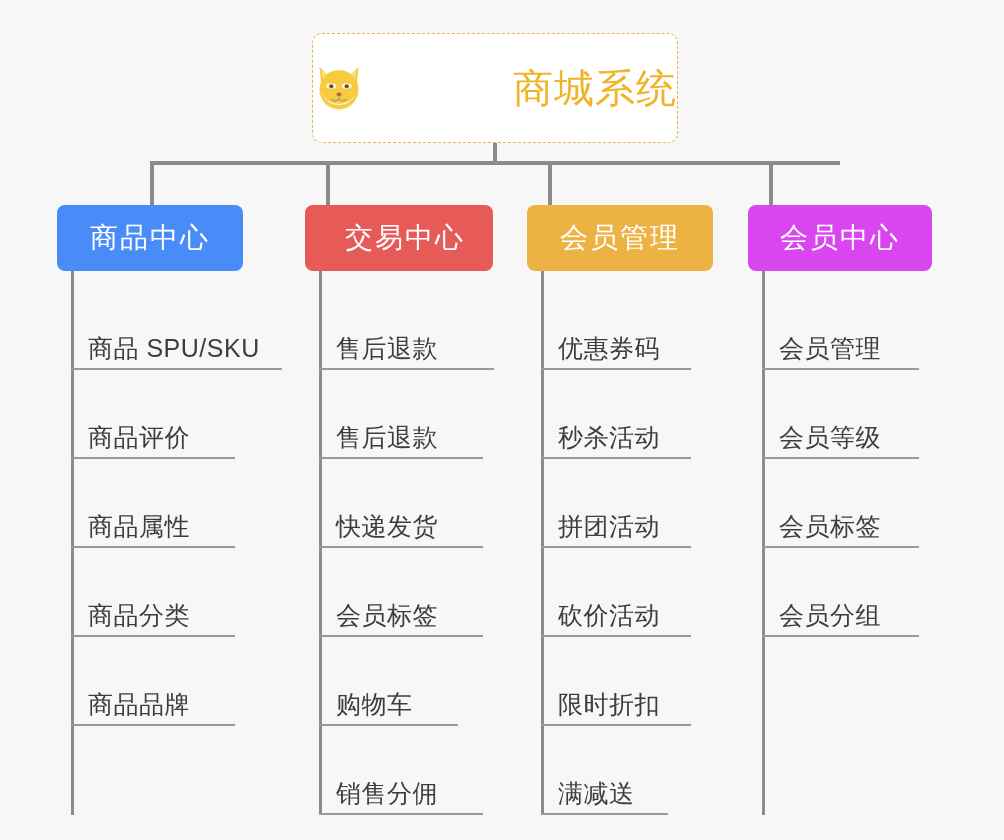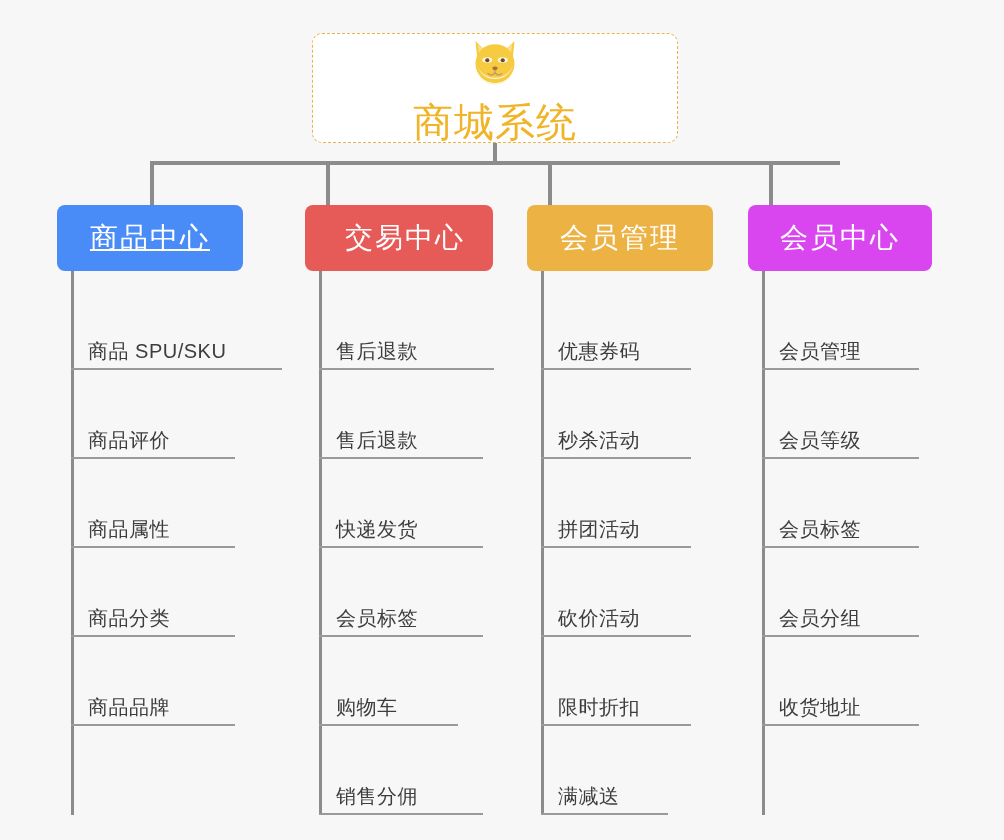--- a/index.html
+++ b/index.html
@@ -26,23 +26,22 @@
     left: 312px;
     top: 33px;
     width: 366px;
     height: 110px;
     background: #ffffff;
     border: 1px dashed #e8b34a;
     border-radius: 10px;
     box-sizing: border-box;
     display: flex;
     align-items: center;
-    justify-content: flex-end;
+    justify-content: space-between;
     gap: 14px;
-    flex-direction: column;
   }
   .root-icon {
     width: 52px;
     height: 52px;
     flex: 0 0 auto;
     display: block;
   }
   .root-title {
     font-size: 40px;
     line-height: 1;
@@ -104,21 +103,21 @@
   }
   .leaf {
     position: relative;
     height: 89px;
     display: flex;
     align-items: flex-end;
     padding-left: 31px;
     box-sizing: border-box;
   }
   .leaf-text {
-    font-size: 20px;
+    font-size: 25px;
     color: #3d3d3d;
     line-height: 1;
     padding-bottom: 9px;
     white-space: nowrap;
     letter-spacing: 0.5px;
   }
   .leaf-rule {
     position: absolute;
     left: 14px;
     bottom: 0;
@@ -154,21 +153,21 @@
 
   <div class="conn conn-stem"></div>
   <div class="conn conn-bus"></div>
   <div class="conn conn-drop" id="drop-0" style="left: 150px;"></div>
   <div class="conn conn-drop" id="drop-1" style="left: 326px;"></div>
   <div class="conn conn-drop" id="drop-2" style="left: 548px;"></div>
   <div class="conn conn-drop" id="drop-3" style="left: 769px;"></div>
 
   <div id="columns-host">
       <div class="column" style="left: 57px; width: 186px;">
-        <div class="cat-box" style="background: rgb(74, 140, 247); width: 186px; text-decoration: underline;">商品中心</div>
+        <div class="cat-box" style="background: rgb(74, 140, 247); width: 186px;">商品中心</div>
         <div class="leaves">
           <div class="spine" style="height: 544px;"></div>
           <div class="leaf">
             <span class="leaf-text">商品 SPU/SKU</span>
             <div class="leaf-rule" style="width: 211px;"></div>
           </div>
           <div class="leaf">
             <span class="leaf-text">商品评价</span>
             <div class="leaf-rule" style="width: 164px;"></div>
           </div>
@@ -259,21 +258,17 @@
             <div class="leaf-rule" style="width: 157px;"></div>
           </div>
           <div class="leaf">
             <span class="leaf-text">会员标签</span>
             <div class="leaf-rule" style="width: 157px;"></div>
           </div>
           <div class="leaf">
             <span class="leaf-text">会员分组</span>
             <div class="leaf-rule" style="width: 157px;"></div>
           </div>
-          <div class="leaf">
-            <span class="leaf-text">收货地址</span>
-            <div class="leaf-rule" style="width: 157px;"></div>
-          </div>
         </div>
       </div>
     </div>
 
 </div>
 
 </body></html>

